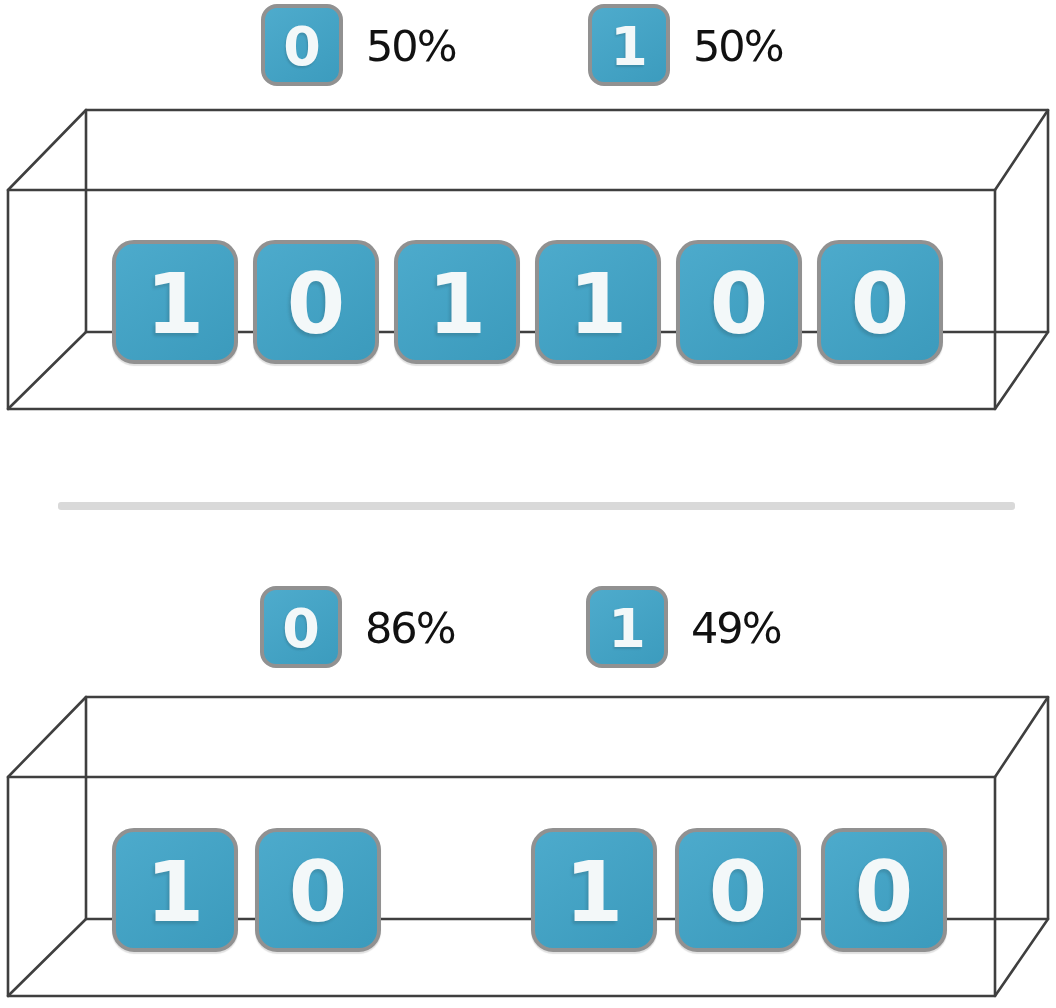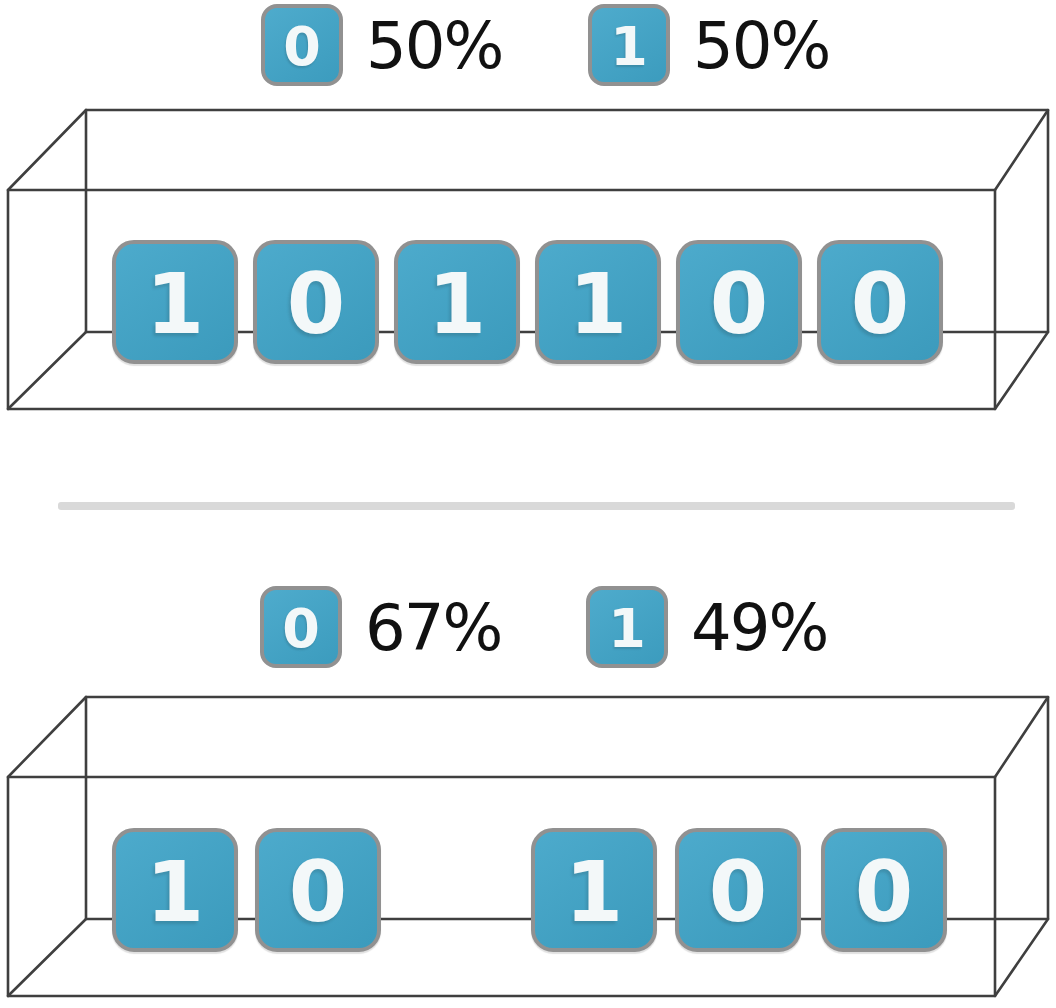--- a/index.html
+++ b/index.html
@@ -52,21 +52,21 @@
   }
   .chip-digit {
     font-size: 54px;
     font-weight: bold;
     color: var(--digit-color, #f2f7f8);
     line-height: 1;
     padding-top: 3px;
     text-shadow: -1px 2px 2px rgba(30,30,30,0.15);
   }
   .share-label {
-    font-size: 64px;
+    font-size: 43px;
     letter-spacing: -2px;
     color: var(--label-color, #111111);
     line-height: 1;
     padding-top: 2px;
   }
   .tile-row {
     position: absolute;
     left: 0;
     width: 1056px;
     height: 124px;
@@ -157,21 +157,21 @@
         <span class="tile-digit">0</span>
       </div>
     </div>
 
   <div class="separator"></div>
 
   <div class="legend-item" style="left:260px; top:585px;">
     <div class="chip">
       <span class="chip-digit">0</span>
     </div>
-    <span class="share-label">67%</span>
+    <span class="share-label">86%</span>
   </div>
   <div class="legend-item" style="left:586px; top:585px;">
     <div class="chip">
       <span class="chip-digit">1</span>
     </div>
     <span class="share-label">49%</span>
   </div>
 
   <div class="tile-row" style="top:828px;">
       <div class="tile" style="left: 112px;">

